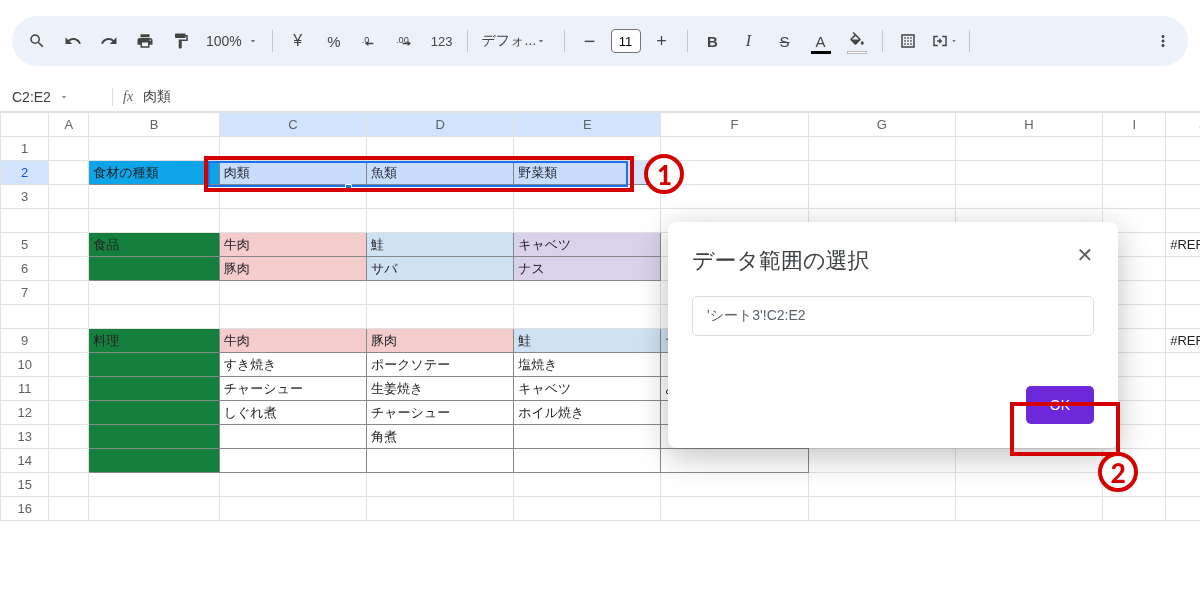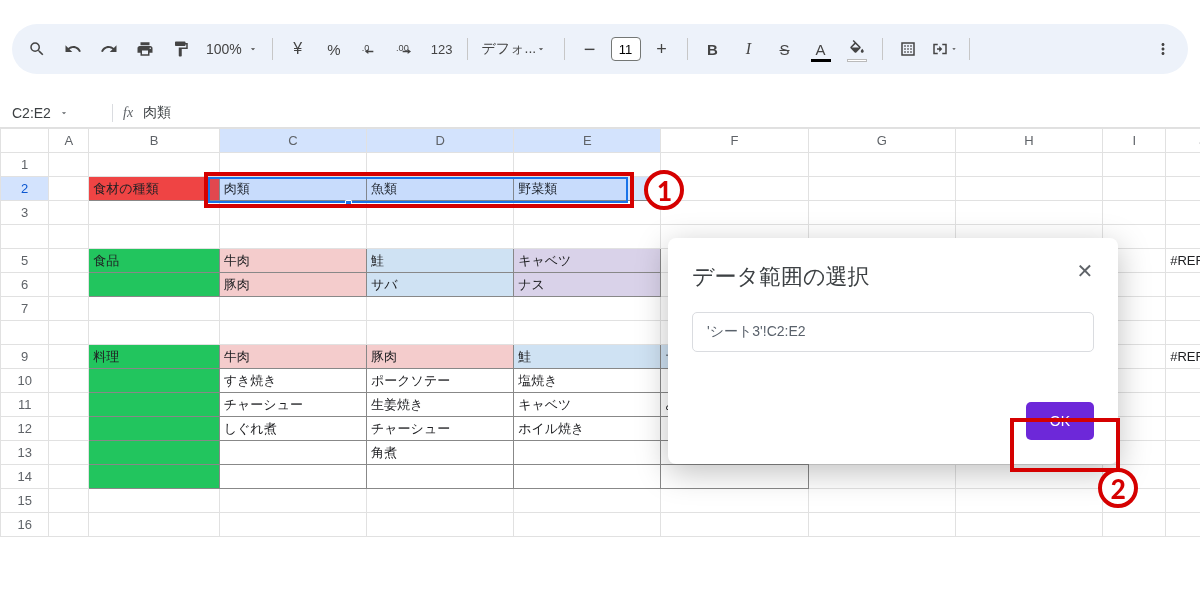--- a/index.html
+++ b/index.html
@@ -1,19 +1,19 @@
 <!DOCTYPE html>
 <html><head>
 <meta charset="utf-8">
 <style>
 * { box-sizing: border-box; margin: 0; padding: 0; }
 body { font-family: Arial, "Hiragino Sans", "Meiryo", sans-serif; font-size: 13px; color: #202124; overflow: hidden; background: #fff; }
 
 
-.toolbar { display: flex; align-items: center; height: 50px; background: #edf2fa; border-radius: 25px; margin: 24px 12px; padding: 0 8px; gap: 2px; }
+.toolbar { display: flex; align-items: center; height: 50px; background: #edf2fa; border-radius: 25px; margin: 16px 12px; padding: 0 8px; gap: 2px; }
 .tbtn { width: 34px; height: 34px; display: flex; align-items: center; justify-content: center; border-radius: 4px; color: #444; cursor: pointer; }
 .tbtn svg { fill: #444; }
 .tsep { width: 1px; height: 22px; background: #c7c7c7; margin: 0 6px; }
 .zoom { display: flex; align-items: center; padding: 0 6px; gap: 6px; color: #444; font-size: 14px; }
 .fontname { display: flex; align-items: center; padding: 0 6px; color: #444; font-size: 14px; min-width: 80px; }
 .fsize { display: flex; align-items: center; gap: 4px; }
 .fsize input { width: 30px; height: 24px; text-align: center; border: 1px solid #747775; border-radius: 4px; font-size: 13px; background: #fff; }
 .text-color-btn { position: relative; }
 .color-underline { position: absolute; bottom: 4px; left: 7px; width: 20px; height: 3px; }
 .more { margin-left: auto; }
@@ -37,26 +37,26 @@
 .colC, .colD, .colE { width: 140px; }
 .colF, .colG, .colH { width: 140px; }
 .colI { width: 60px; }
 .colJ { width: 70px; }
 
 
 th.colh.sel { background: #d3e3fd; }
 th.rowh.sel { background: #d3e3fd; color: #0b57d0; }
 
 
-.fill-header-green { background: #ef4444; border: 1px solid #888 !important; }
+.fill-header-green { background: #0ea5e9; border: 1px solid #888 !important; }
 .fill-sel { background: #d3e3fd; }
 .fill-pink { background: #f4cccc; border: 1px solid #888 !important; }
 .fill-lav  { background: #d9d2e9; border: 1px solid #888 !important; }
 .fill-blue { background: #cfe2f3; border: 1px solid #888 !important; }
-.fill-green2 { background: #22c55e; border: 1px solid #888 !important; }
+.fill-green2 { background: #15803d; border: 1px solid #888 !important; }
 .fill-plain-bordered { border: 1px solid #888 !important; }
 .darkborder-cell { border: 1px solid #888 !important; }
 
 
 .sel-rect { position: absolute; border: 2px solid #1a73e8; background: rgba(26,115,232,0.06); pointer-events: none; }
 .sel-handle { position: absolute; width: 7px; height: 7px; background: #1a73e8; border: 1px solid #fff; border-radius: 1px; }
 
 
 .red-box { position: absolute; border: 4px solid #d50000; pointer-events: none; }
 .red-circle { position: absolute; width: 40px; height: 40px; border-radius: 50%; border: 4px solid #d50000; color: #d50000; font-weight: bold; font-family: Calibri, Arial; font-size: 30px; display: flex; align-items: center; justify-content: center; background: #fff; }

